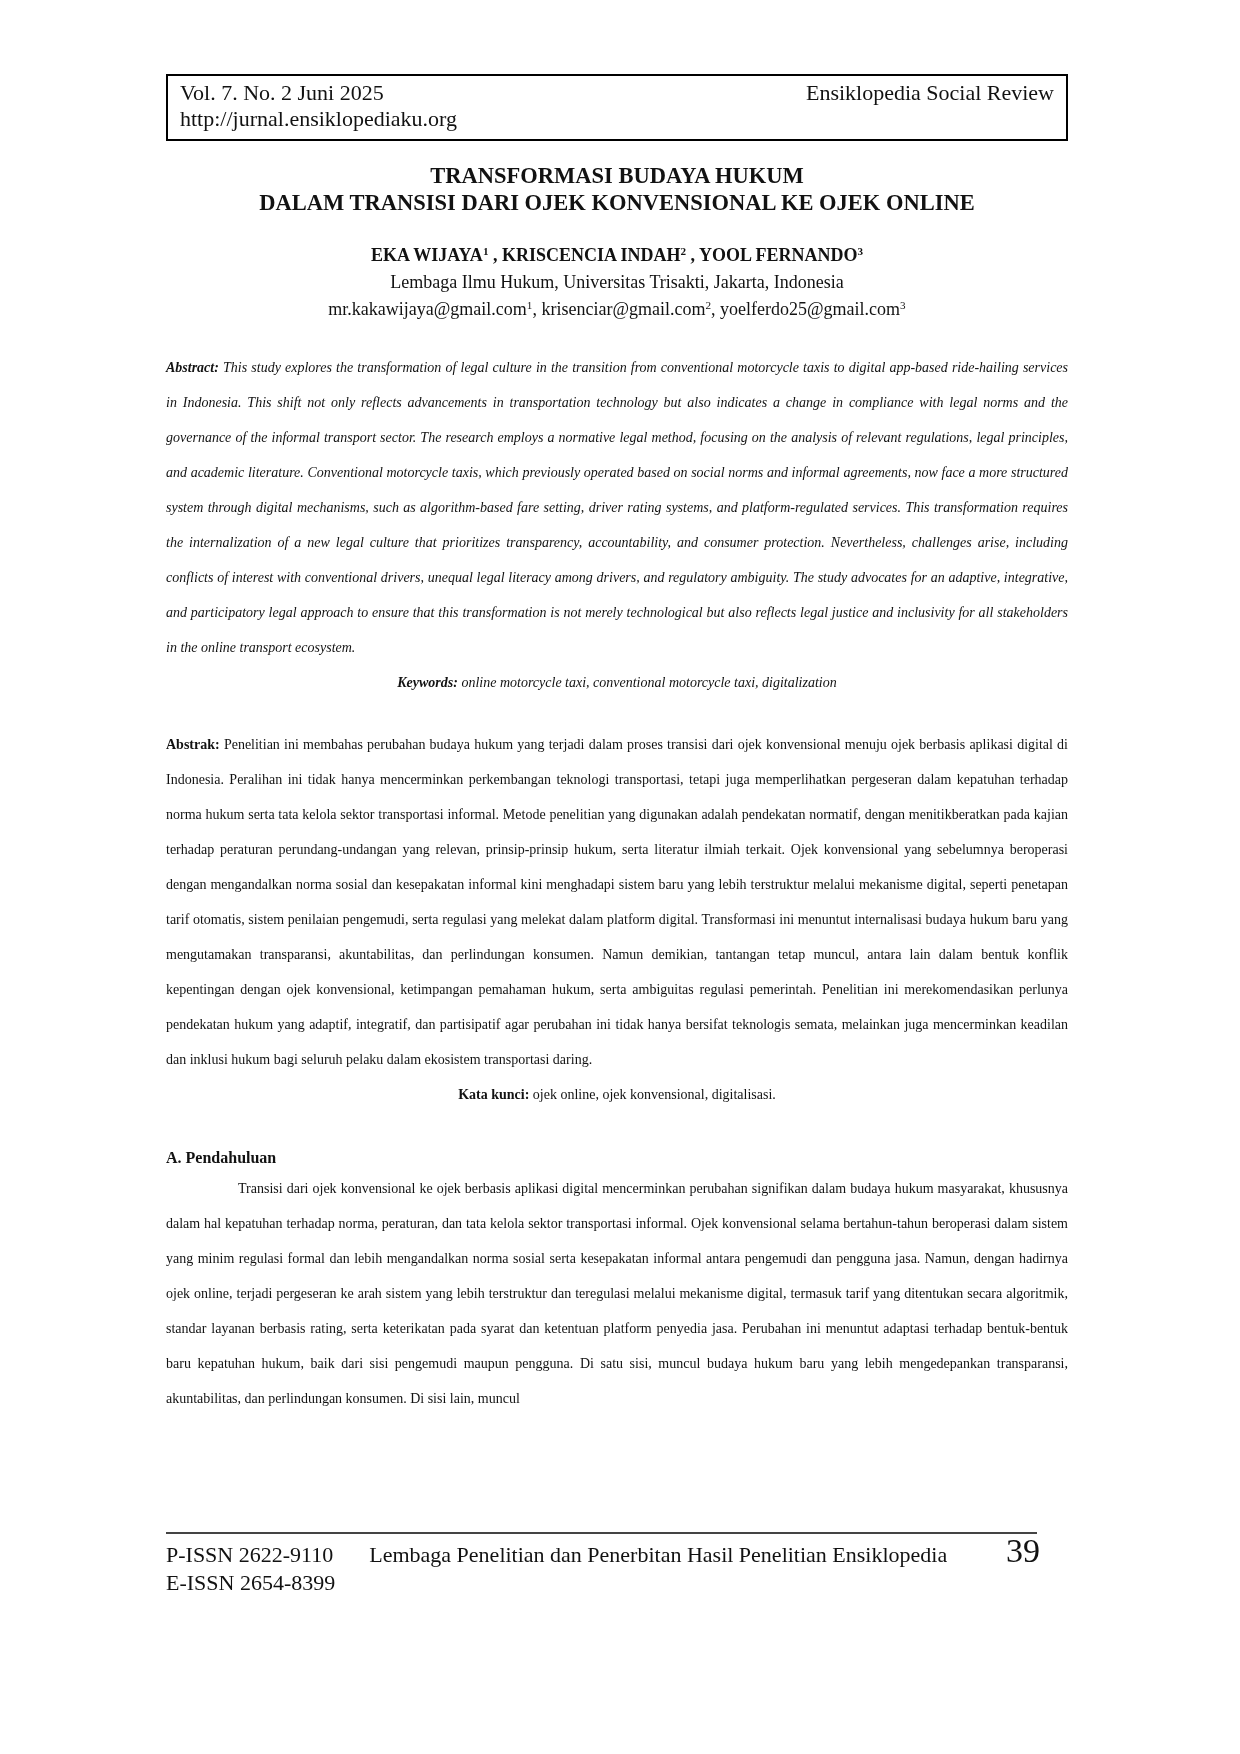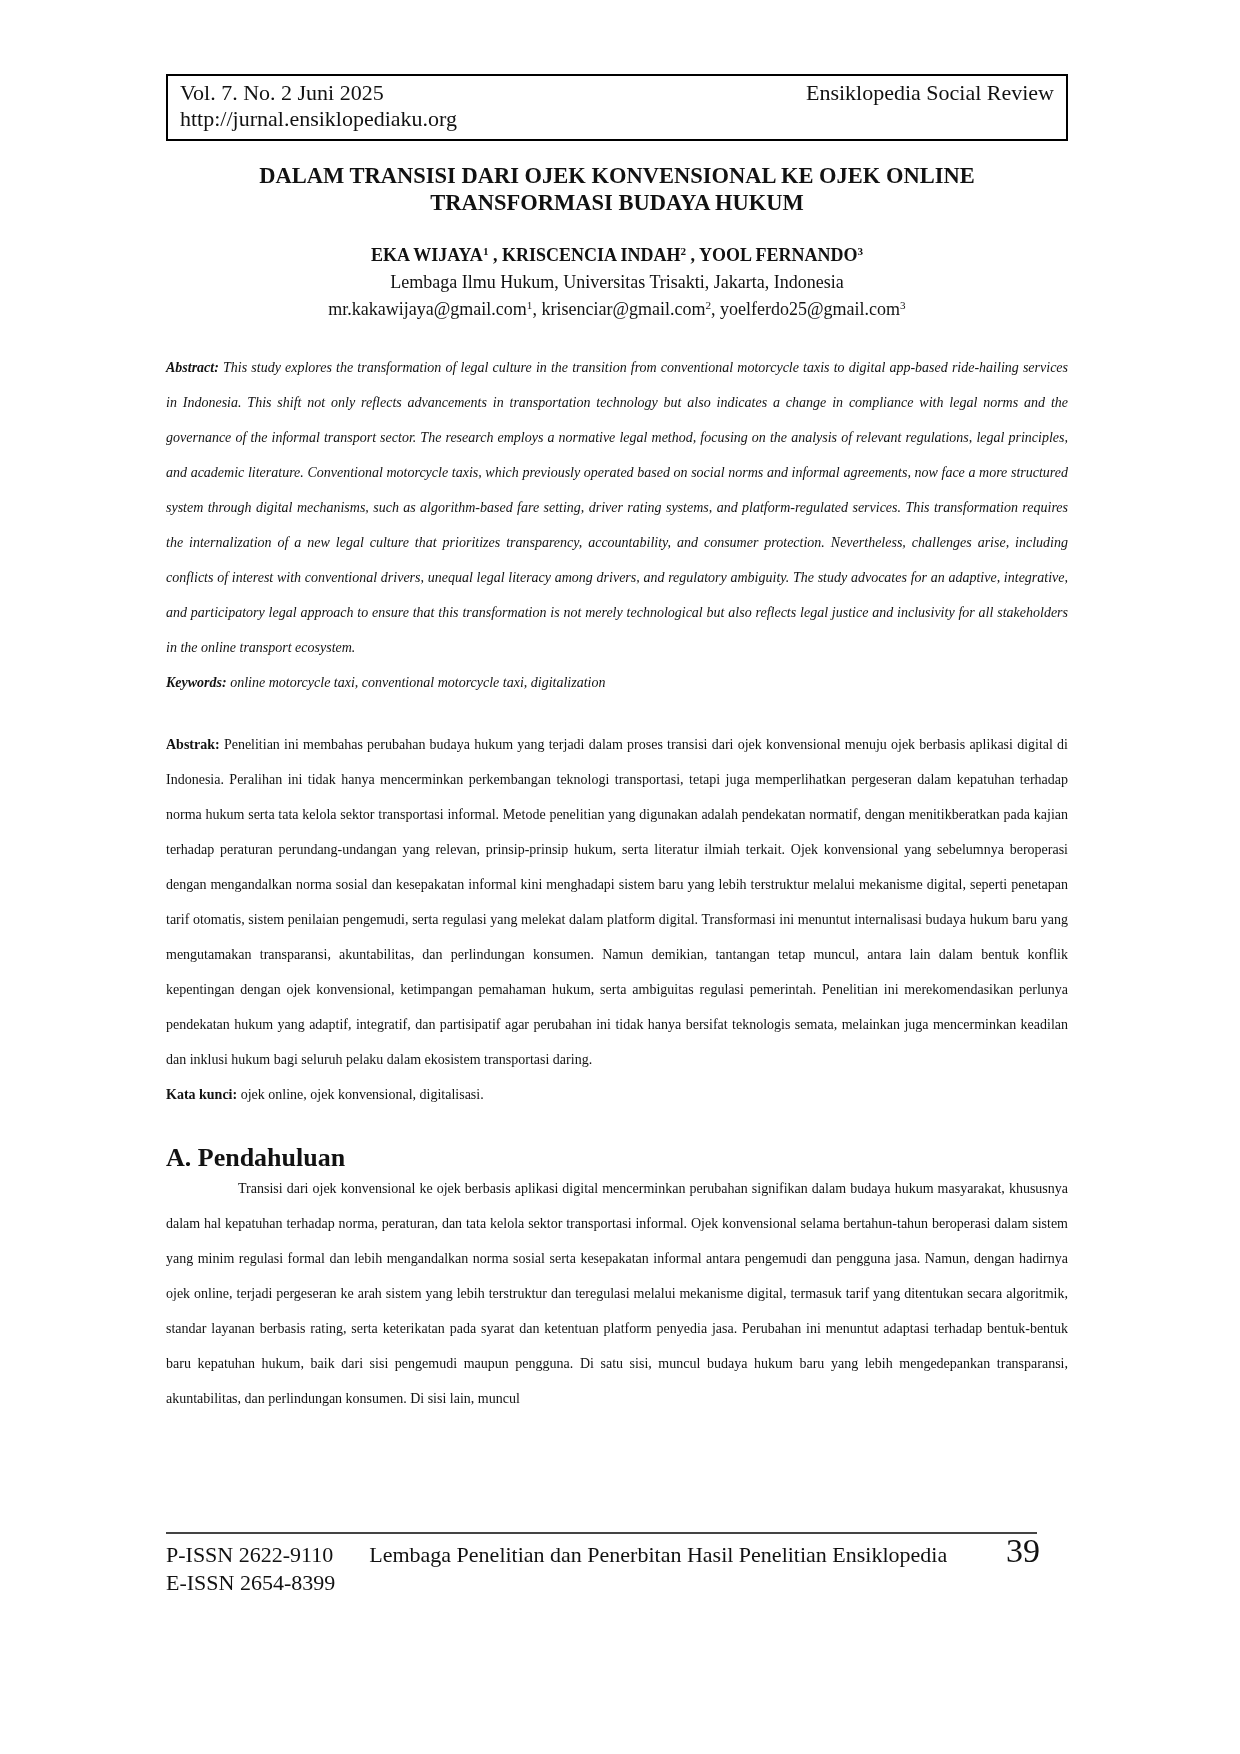--- a/index.html
+++ b/index.html
@@ -50,27 +50,27 @@
     line-height: 0;
   }
   
   .para {
     font-size: 14px;
     line-height: 35px;
     text-align: justify;
   }
   .abstract-en { margin-top: 27px; font-style: italic; }
   .abstract-en .label { font-weight: bold; }
-  .kw-line { text-align: left; }
+  .kw-line { text-align: center; }
   .abstract-id { margin-top: 27px; }
   .abstract-id .label, .kw-id .label { font-weight: bold; }
   
   .section-heading {
     margin-top: 33px;
-    font-size: 26px;
+    font-size: 16px;
     line-height: 26.4px;
     font-weight: bold;
   }
   .body-para { text-indent: 72px; }
   
   .footer {
     position: absolute;
     left: 166px;
     top: 1532px;
     width: 902px;
@@ -98,22 +98,22 @@
 
   <div class="header-box">
     <div class="header-left">
       <div class="line">Vol. 7. No. 2 Juni 2025</div>
       <div class="line">http://jurnal.ensiklopediaku.org</div>
     </div>
     <div class="header-right">Ensiklopedia Social Review</div>
   </div>
 
   <div class="title-block">
+    <div>TRANSFORMASI BUDAYA HUKUM</div>
     <div>DALAM TRANSISI DARI OJEK KONVENSIONAL KE OJEK ONLINE</div>
-    <div>TRANSFORMASI BUDAYA HUKUM</div>
   </div>
 
   <div class="author-block">
     <div class="authors-line"><span>EKA WIJAYA</span><sup>1</sup><span> , </span><span>KRISCENCIA INDAH</span><sup>2</sup><span> , </span><span>YOOL FERNANDO</span><sup>3</sup></div>
     <div class="affiliation-line">Lembaga Ilmu Hukum, Universitas Trisakti, Jakarta, Indonesia</div>
     <div class="emails-line"><span>mr.kakawijaya@gmail.com</span><sup>1</sup><span>, </span><span>krisenciar@gmail.com</span><sup>2</sup><span>, </span><span>yoelferdo25@gmail.com</span><sup>3</sup></div>
   </div>
 
   <div class="para abstract-en">
     <span class="label">Abstract:</span>

